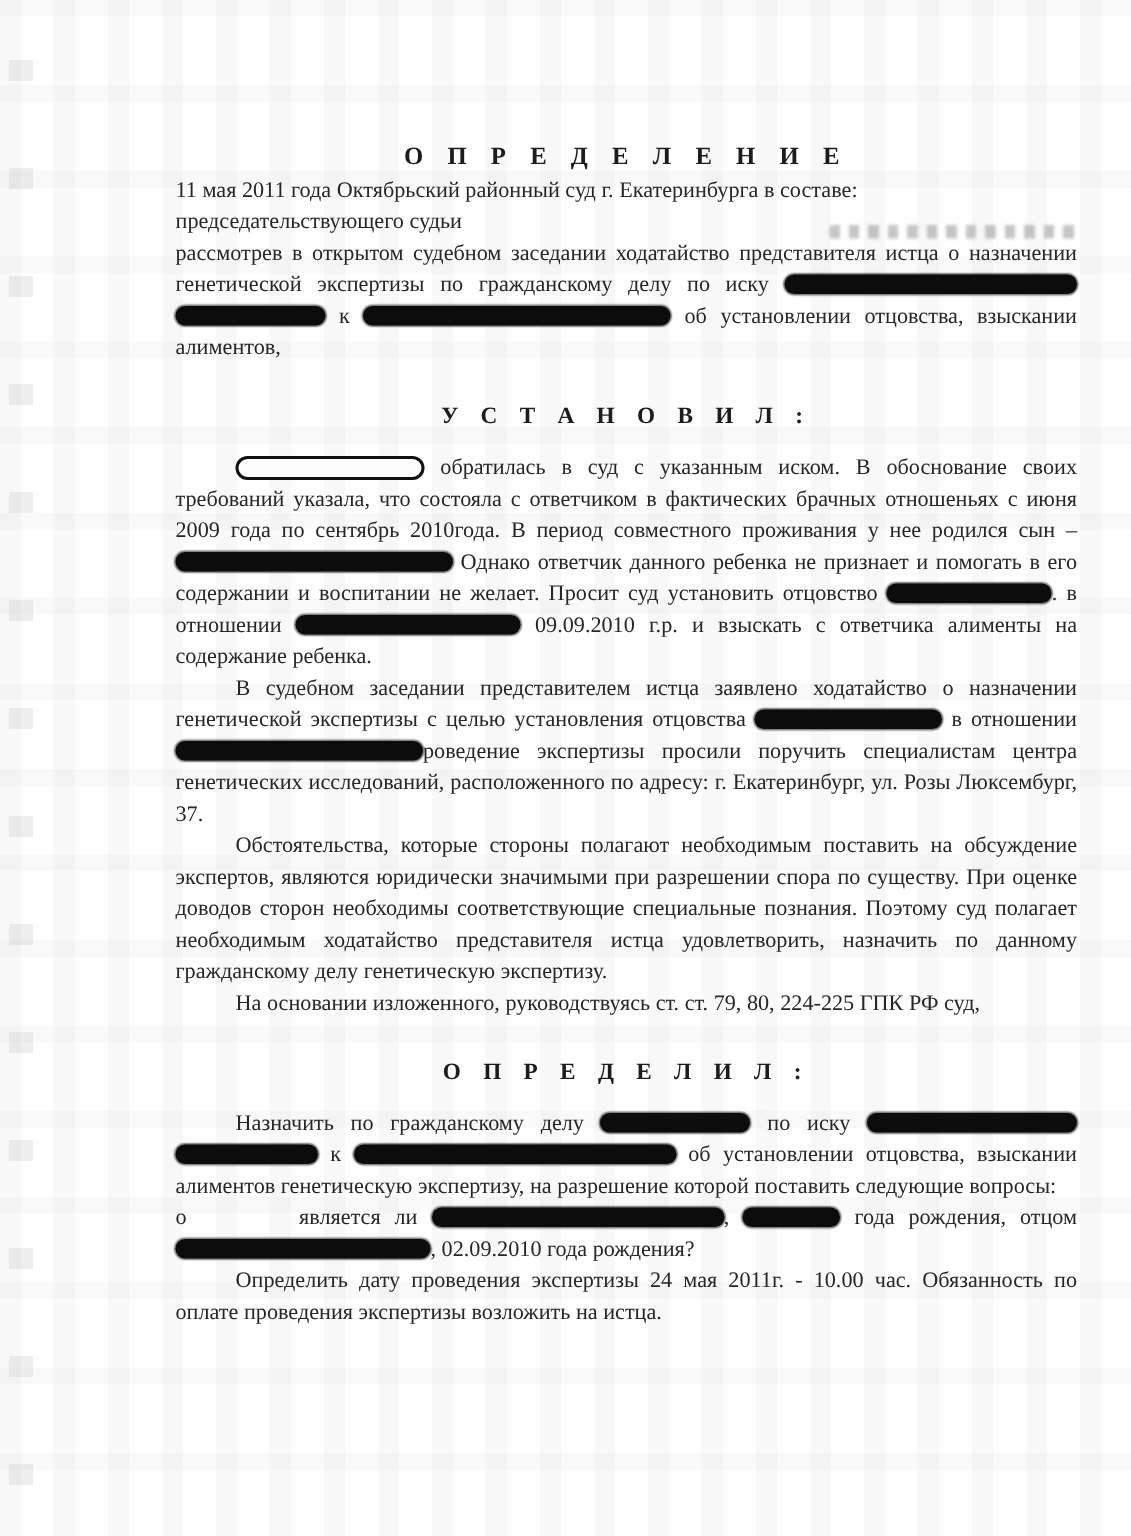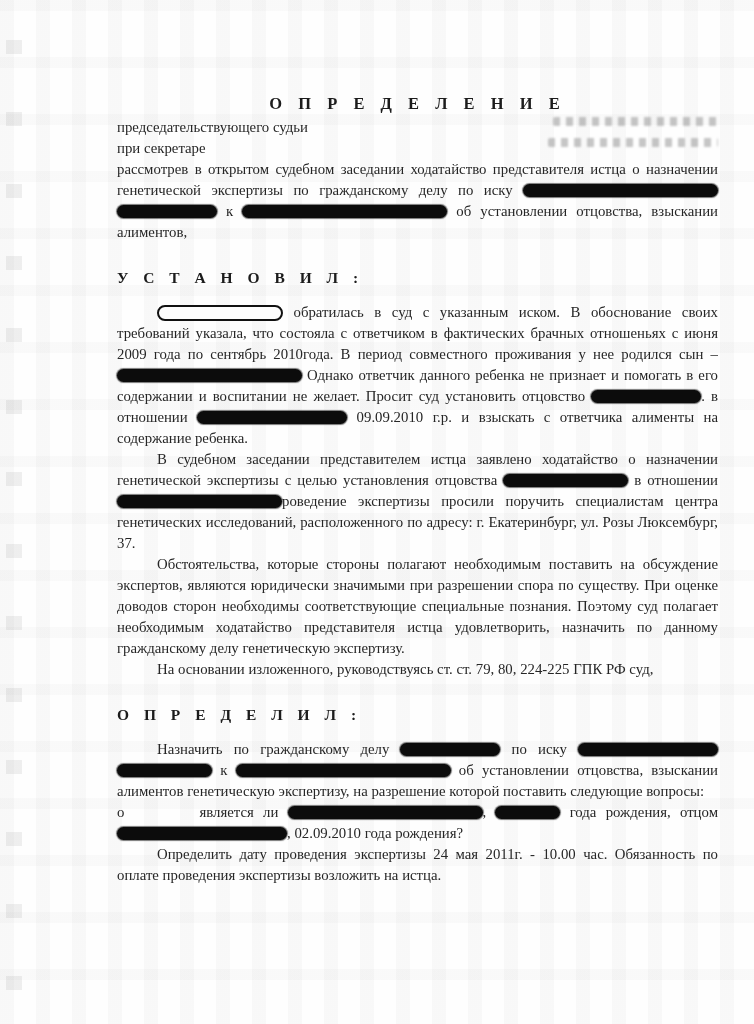--- a/index.html
+++ b/index.html
@@ -43,26 +43,26 @@
     font-size: 15.5px;
     letter-spacing: 0.4px;
     color: #1c1c1c;
     margin: 0 0 20px 0;
   }
   .doc-body { font-size: 14.8px; line-height: 21px; }
   .line { text-align: left; }
   .line-blur {
     display: flex;
     justify-content: space-between;
-    align-items: flex-start;
+    align-items: flex-end;
   }
   .para { text-align: justify; }
   .para.ind { text-indent: 40px; }
   .heading {
-    text-align: left;
+    text-align: center;
     font-weight: bold;
     font-size: 15.5px;
     letter-spacing: 5.5px;
     color: #1c1c1c;
     margin: 24px 0 14px 0;
     text-indent: 0;
   }
   .redaction-bar {
     display: inline-block;
     height: 13px;
@@ -92,27 +92,24 @@
   }
   .gap { display: inline-block; }
 </style>
 </head>
 <body>
 
 <div class="page">
   <div class="edge-marks"></div>
   <div class="doc-title">О П Р Е Д Е Л Е Н И Е</div>
   <div class="doc-body">
+      <div class="line">11 мая 2011 года Октябрьский районный суд г. Екатеринбурга в составе:</div>
       <div class="line-blur">
         <span>председательствующего судьи</span>
         <span class="illegible" style="width: 165px;"></span>
-      </div>
-      <div class="line-blur">
-        <span>при секретаре</span>
-        <span class="illegible" style="width: 170px;"></span>
       </div>
       <div class="para"><span>рассмотрев в открытом судебном заседании ходатайство представителя истца о назначении генетической экспертизы по гражданскому делу по иску </span><span class="redaction-bar" style="width: 195px;"></span><span> </span><span class="redaction-bar" style="width: 100px;"></span><span> к </span><span class="redaction-bar" style="width: 205px;"></span><span> об установлении отцовства, взыскании алиментов,</span></div>
       <div class="heading">У С Т А Н О В И Л :</div>
       <div class="para ind"><span class="redaction-oval" style="width: 122px;"></span><span> обратилась в суд с указанным иском. В обоснование своих требований указала, что состояла с ответчиком в фактических брачных отношеньях с июня 2009 года по сентябрь 2010года.  В период совместного проживания у нее родился сын – </span><span class="redaction-bar" style="width: 185px;"></span><span>  Однако ответчик данного ребенка не признает и помогать в его содержании и воспитании не желает. Просит суд установить отцовство </span><span class="redaction-bar" style="width: 110px;"></span><span>. в отношении </span><span class="redaction-bar" style="width: 150px;"></span><span> 09.09.2010 г.р. и взыскать с ответчика алименты на содержание ребенка.</span></div>
       <div class="para ind"><span>В судебном заседании представителем истца заявлено ходатайство о назначении генетической экспертизы с целью установления отцовства </span><span class="redaction-bar" style="width: 125px;"></span><span> в отношении </span><span class="redaction-bar" style="width: 165px;"></span><span>роведение экспертизы просили поручить специалистам  центра генетических исследований, расположенного по адресу: г. Екатеринбург, ул. Розы Люксембург, 37.</span></div>
       <div class="para ind"><span>Обстоятельства, которые стороны полагают необходимым поставить на обсуждение экспертов,  являются юридически значимыми при разрешении спора по существу. При оценке доводов сторон необходимы соответствующие специальные познания. Поэтому суд  полагает необходимым ходатайство представителя истца удовлетворить, назначить по данному гражданскому делу генетическую экспертизу.</span></div>
       <div class="para ind"><span>На основании изложенного, руководствуясь ст. ст. 79, 80, 224-225 ГПК РФ суд,</span></div>
       <div class="heading">О П Р Е Д Е Л И Л :</div>
       <div class="para ind"><span>Назначить по гражданскому делу </span><span class="redaction-bar" style="width: 100px;"></span><span> по иску </span><span class="redaction-bar" style="width: 140px;"></span><span> </span><span class="redaction-bar" style="width: 95px;"></span><span> к </span><span class="redaction-bar" style="width: 215px;"></span><span> об установлении отцовства, взыскании алиментов генетическую экспертизу, на разрешение которой поставить следующие вопросы:</span></div>
       <div class="para"><span>о</span><span class="gap" style="width: 75px;"></span><span>является ли </span><span class="redaction-bar" style="width: 195px;"></span><span>, </span><span class="redaction-bar" style="width: 65px;"></span><span> года рождения, отцом </span><span class="redaction-bar" style="width: 170px;"></span><span>, 02.09.2010 года рождения?</span></div>

